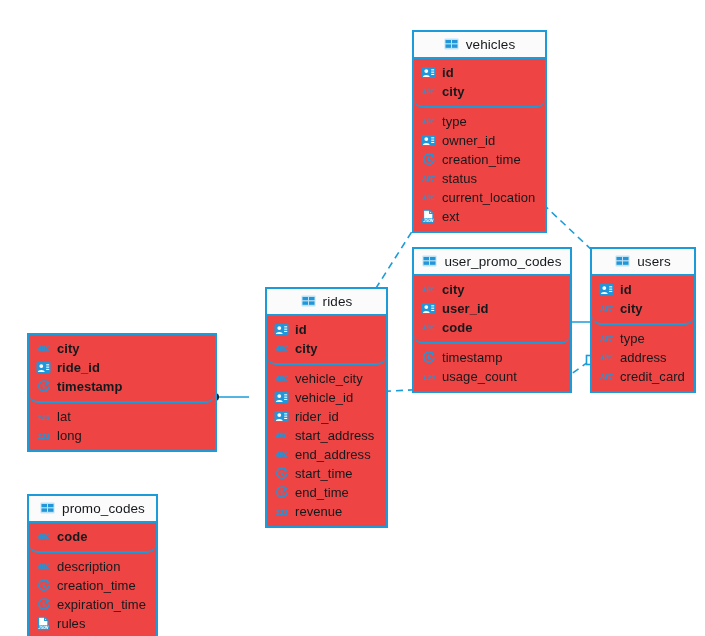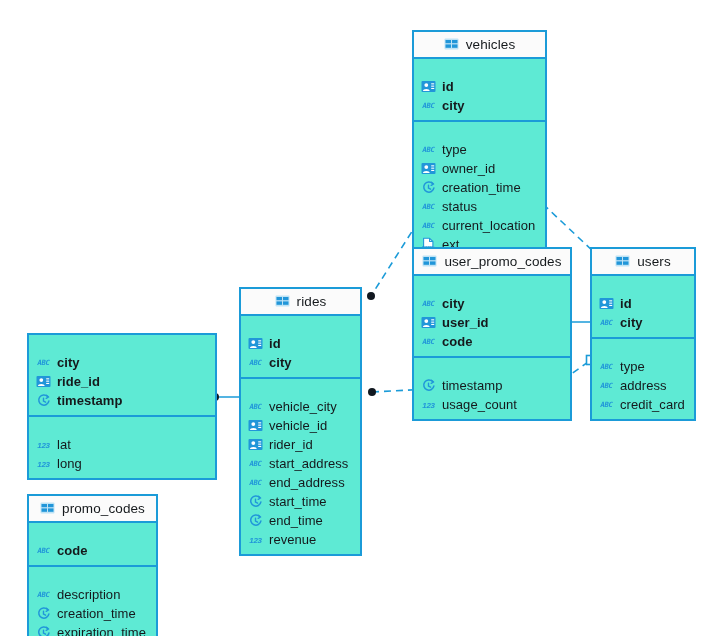--- a/index.html
+++ b/index.html
@@ -25,42 +25,43 @@
     left: 0; top: 0;
     width: 705px;
     height: 636px;
     pointer-events: none;
     z-index: 1;
   }
   .table-node {
     position: absolute;
     box-sizing: border-box;
     border: 2px solid #1b9bd8;
-    background: #5eead4;
+    background: #ef4444;
     z-index: 2;
   }
   .tbl-header {
     box-sizing: border-box;
     background: #fbfbfb;
     border-bottom: 2px solid #1b9bd8;
     height: 27px;
     display: flex;
     align-items: center;
     justify-content: center;
     gap: 7px;
     padding: 0 8px;
   }
   .tbl-title {
     font-size: 13.5px;
     color: #15191c;
     letter-spacing: 0.1px;
     white-space: nowrap;
   }
   .tbl-section {
-    padding: 18px 0 5px 0;
+    padding: 4px 0 5px 0;
+    border-radius: 9px;
   }
   .tbl-section.pk {
     border-bottom: 2px solid #1b9bd8;
   }
   .col-row {
     display: flex;
     align-items: center;
     gap: 6px;
     padding: 0 7px;
     height: 19px;
@@ -333,21 +334,21 @@
           <div class="col-row">
             <span class="icon">
               <svg width="15" height="15" viewBox="0 0 15 15">
                 <text x="7.5" y="10.3" font-family="DejaVu Sans Mono, monospace" font-size="7.2" font-weight="bold" fill="#2196d9" text-anchor="middle" letter-spacing="-0.3">ABC</text>
               </svg>
             </span>
             <span class="col-name">credit_card</span>
           </div>
         </div>
       </div>
-      <div class="table-node" style="left: 239px; top: 287px; width: 123px;">
+      <div class="table-node" style="left: 265px; top: 287px; width: 123px;">
         <div class="tbl-header">
           <span class="icon">
             <svg width="15" height="15" viewBox="0 0 15 15">
               <rect x="0.5" y="1.5" width="14" height="11" rx="1" fill="#bfe3f5"></rect>
               <rect x="1.5" y="3" width="5.5" height="3.2" fill="#2196d9"></rect>
               <rect x="8" y="3" width="5.5" height="3.2" fill="#2196d9"></rect>
               <rect x="1.5" y="7.4" width="5.5" height="3.4" fill="#2196d9"></rect>
               <rect x="8" y="7.4" width="5.5" height="3.4" fill="#2196d9"></rect>
             </svg>
           </span>

